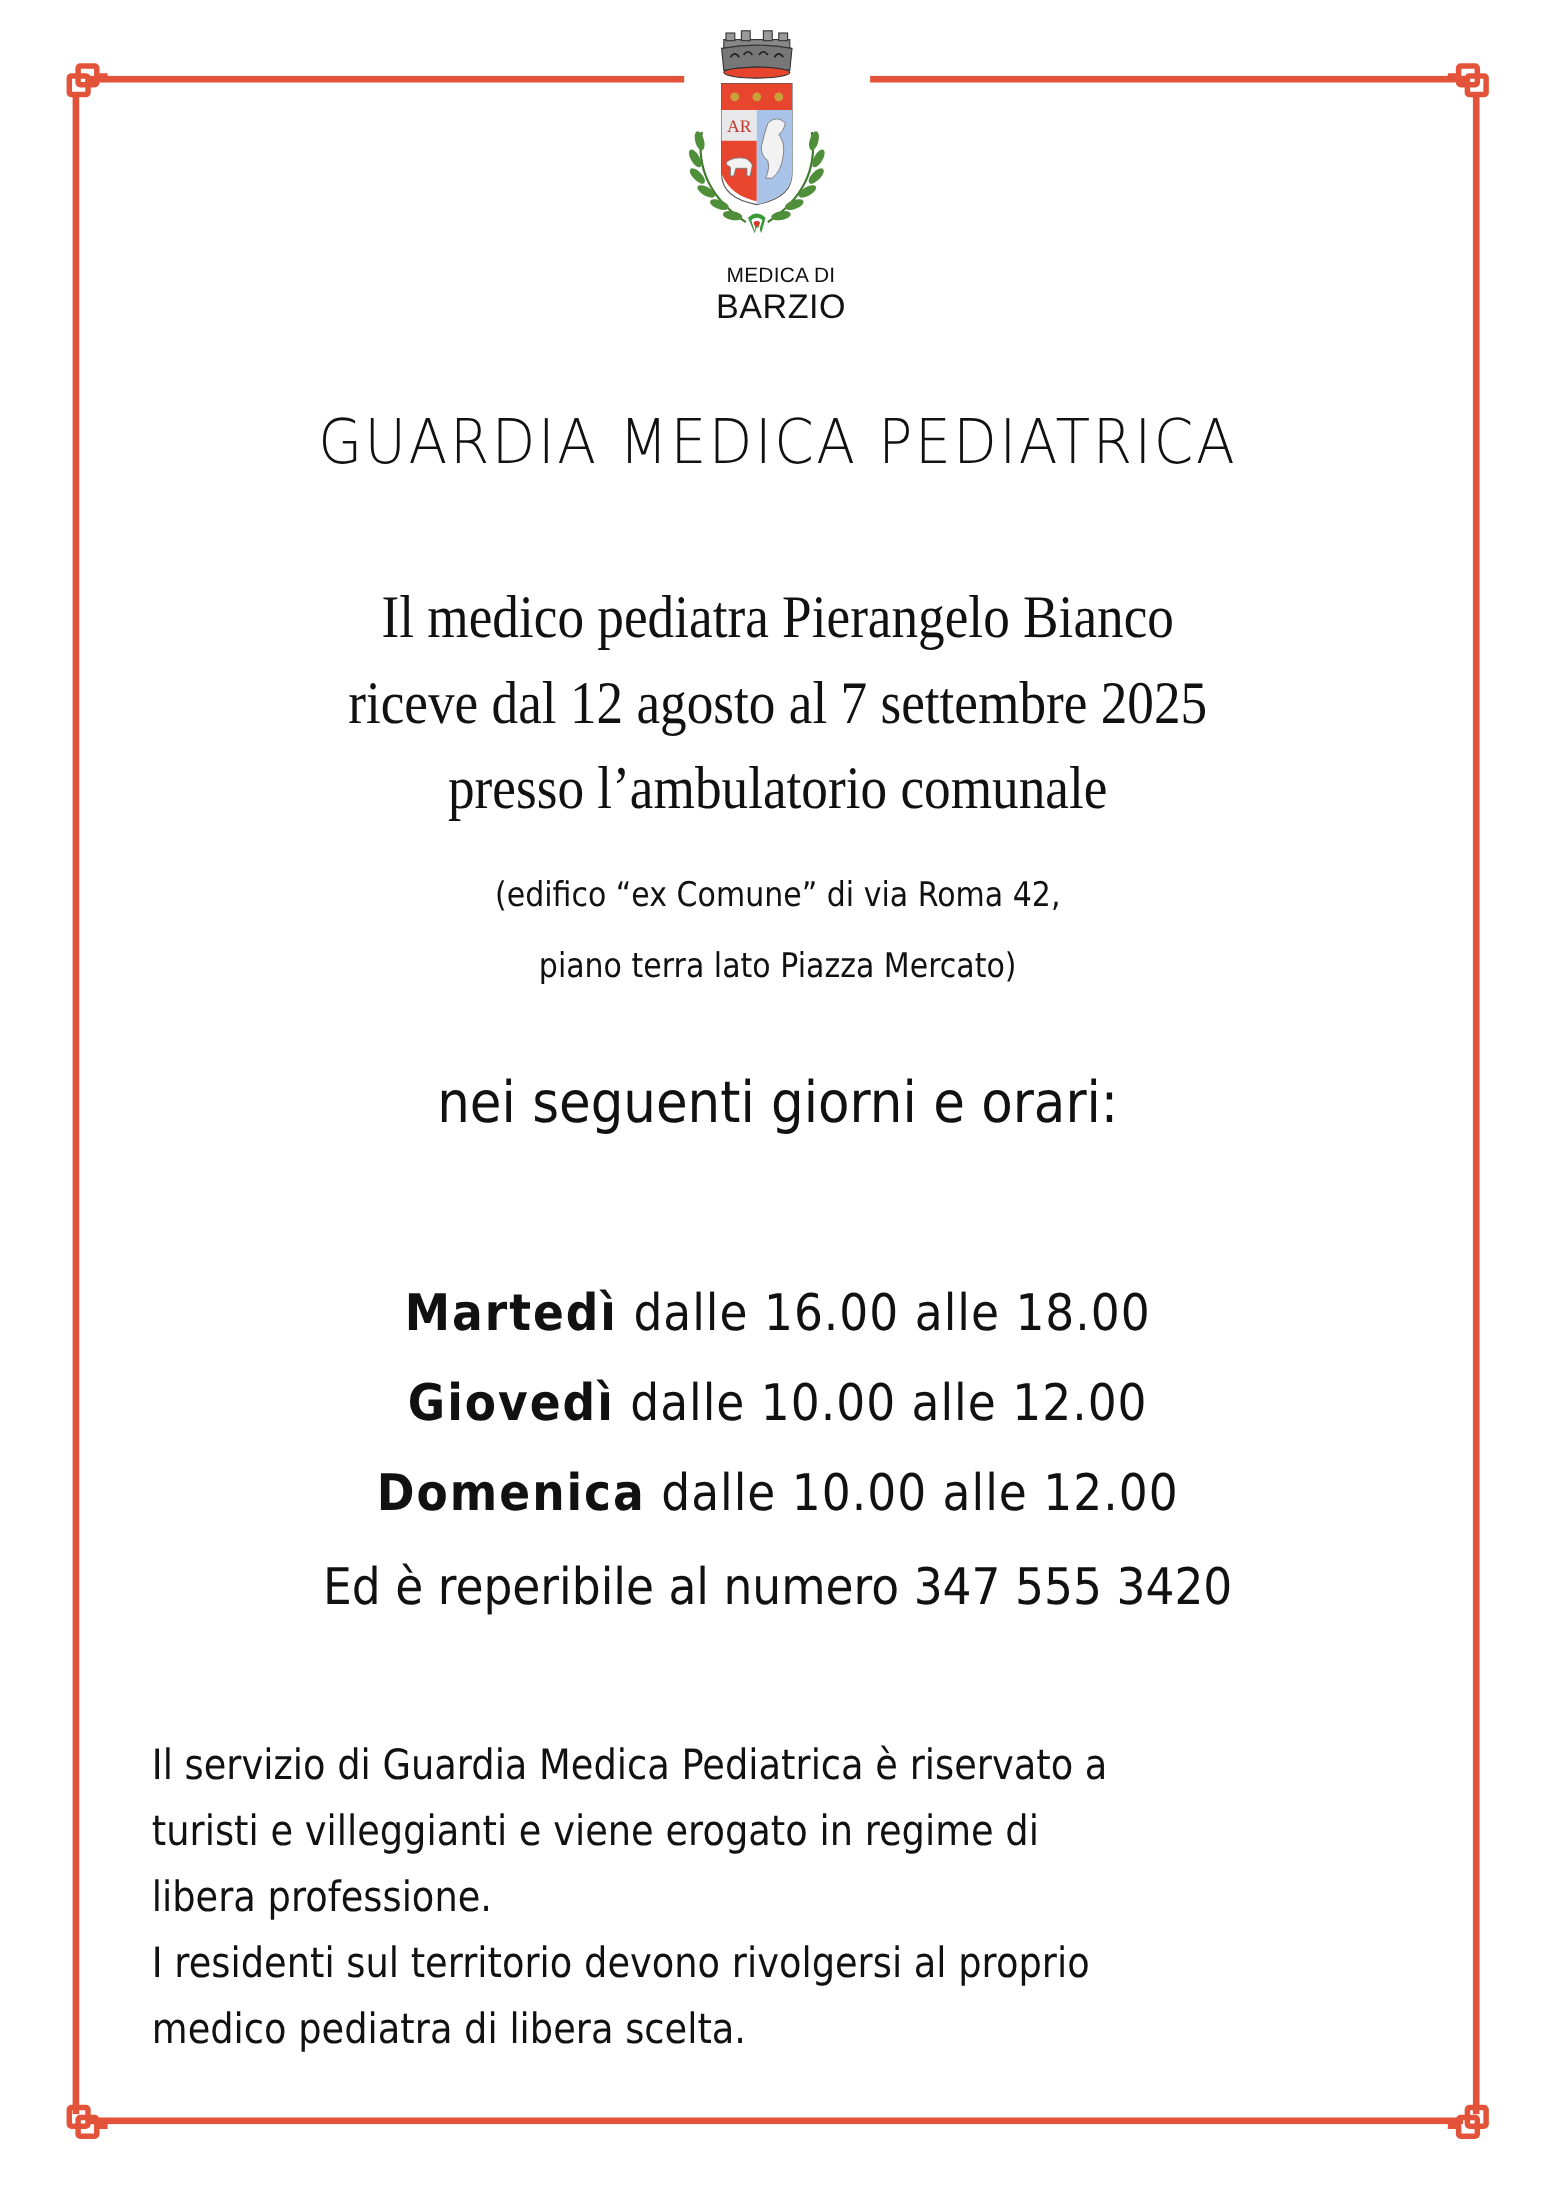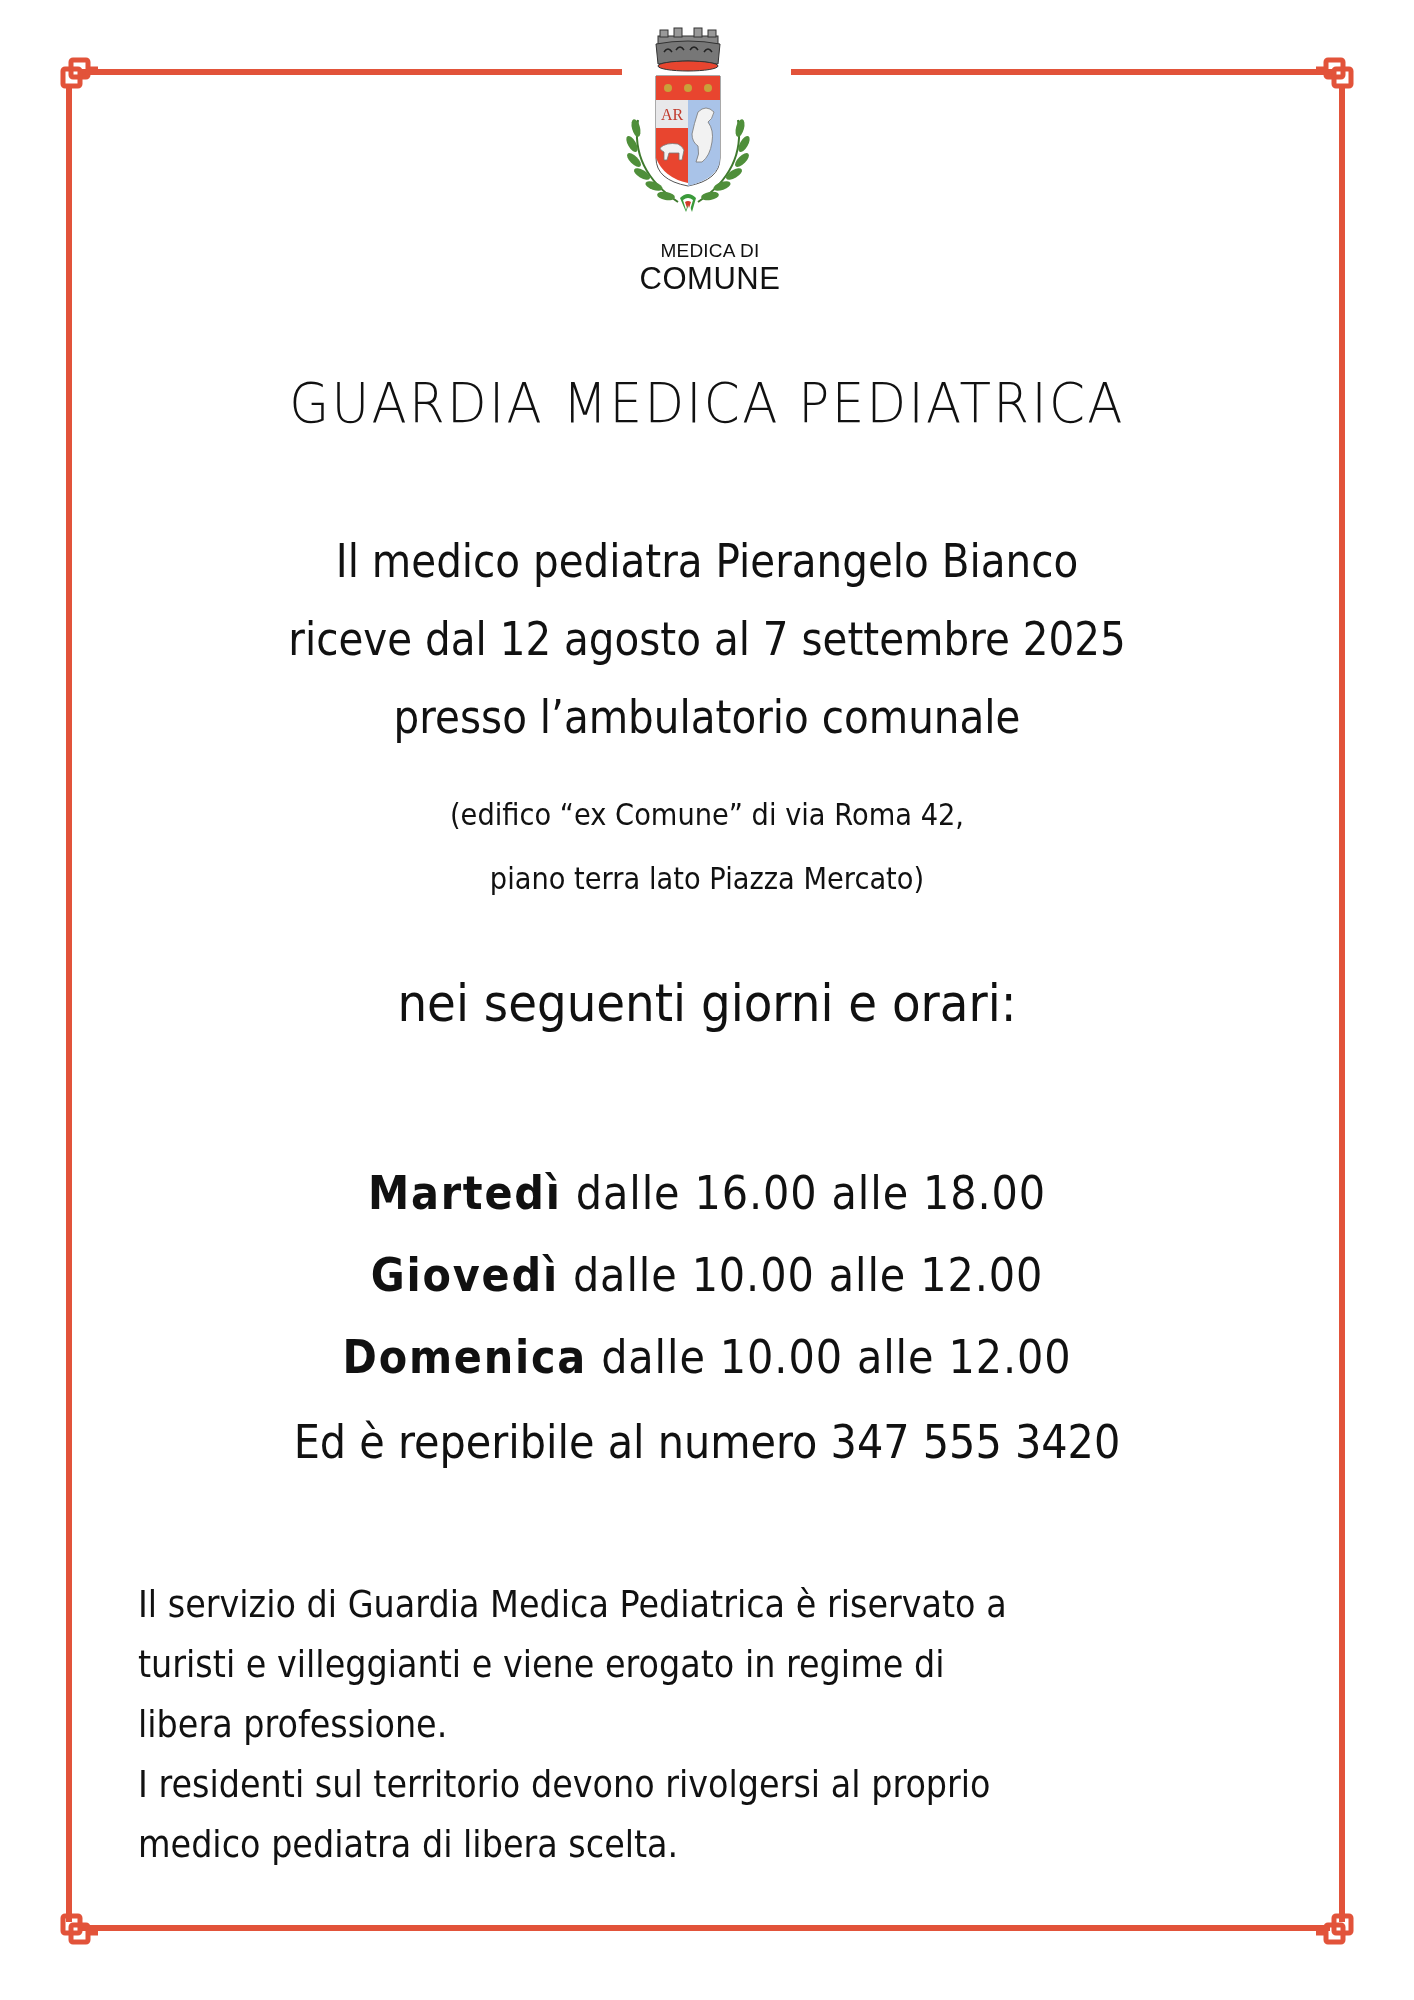--- a/index.html
+++ b/index.html
@@ -27,21 +27,21 @@
     .emblem-caption { position: absolute; left: 580px; top: 240px; width: 260px; text-align: center; }
     .emblem-line1 { font-family: "Liberation Sans", sans-serif; font-size: 19px; letter-spacing: 0.2px; line-height: 22px; color: #111; }
     .emblem-line2 { font-family: "Liberation Sans", sans-serif; font-size: 31px; letter-spacing: 0.5px; line-height: 34px; color: #111; }
 
     
     .title { position: absolute; left: 0; width: 1414px; top: 363px; text-align: center;
              font-family: "DejaVu Sans", sans-serif; font-size: 56px; font-weight: 300;
              letter-spacing: 2.5px; line-height: 80px; transform: scaleX(0.92); }
 
     .center-block { position: absolute; left: 0; width: 1414px; text-align: center; }
-    .intro { top: 522px; font-size: 46px; line-height: 78px; }
+    .intro { top: 522px; font-size: 55px; line-height: 78px; font-family: Liberation Serif, serif; }
     .intro div { transform: scaleX(0.88); }
     .address { top: 782px; font-size: 31px; line-height: 64px; }
     .address div { transform: scaleX(0.88); }
     .lead { top: 968px; font-size: 52px; line-height: 70px; }
     .lead div { transform: scaleX(0.9); }
 
     .schedule { top: 1152px; font-size: 46px; line-height: 82px; }
     .schedule .row { transform: scaleX(0.9); letter-spacing: 1px; }
     .schedule .day { font-weight: bold; letter-spacing: 2px; }
     .schedule .hours { font-weight: normal; }
@@ -154,21 +154,21 @@
 
     <g>
       <path d="M72 178 q8 -8 16 0 l-4 14 l-3 -8 l-3 8 Z" fill="#3a9a3a"></path>
       <path d="M75 180 q5 -4 10 0 l-3 10 l-2 -6 l-2 6 Z" fill="#ffffff"></path>
       <path d="M77 182 q3 -2 6 0 l-2 6 l-1 -3 l-1 3 Z" fill="#d23a2a"></path>
     </g>
   </svg>
 </div>
 <div class="emblem-caption">
   <div class="emblem-line1">MEDICA DI</div>
-  <div class="emblem-line2">COMUNE</div>
+  <div class="emblem-line2">BARZIO</div>
 </div>
 
 <div class="title">GUARDIA MEDICA PEDIATRICA</div>
 
 <div class="center-block intro">
   <div>Il medico pediatra Pierangelo Bianco</div>
   <div>riceve dal 12 agosto al 7 settembre 2025</div>
   <div>presso l’ambulatorio comunale</div>
 </div>
 

